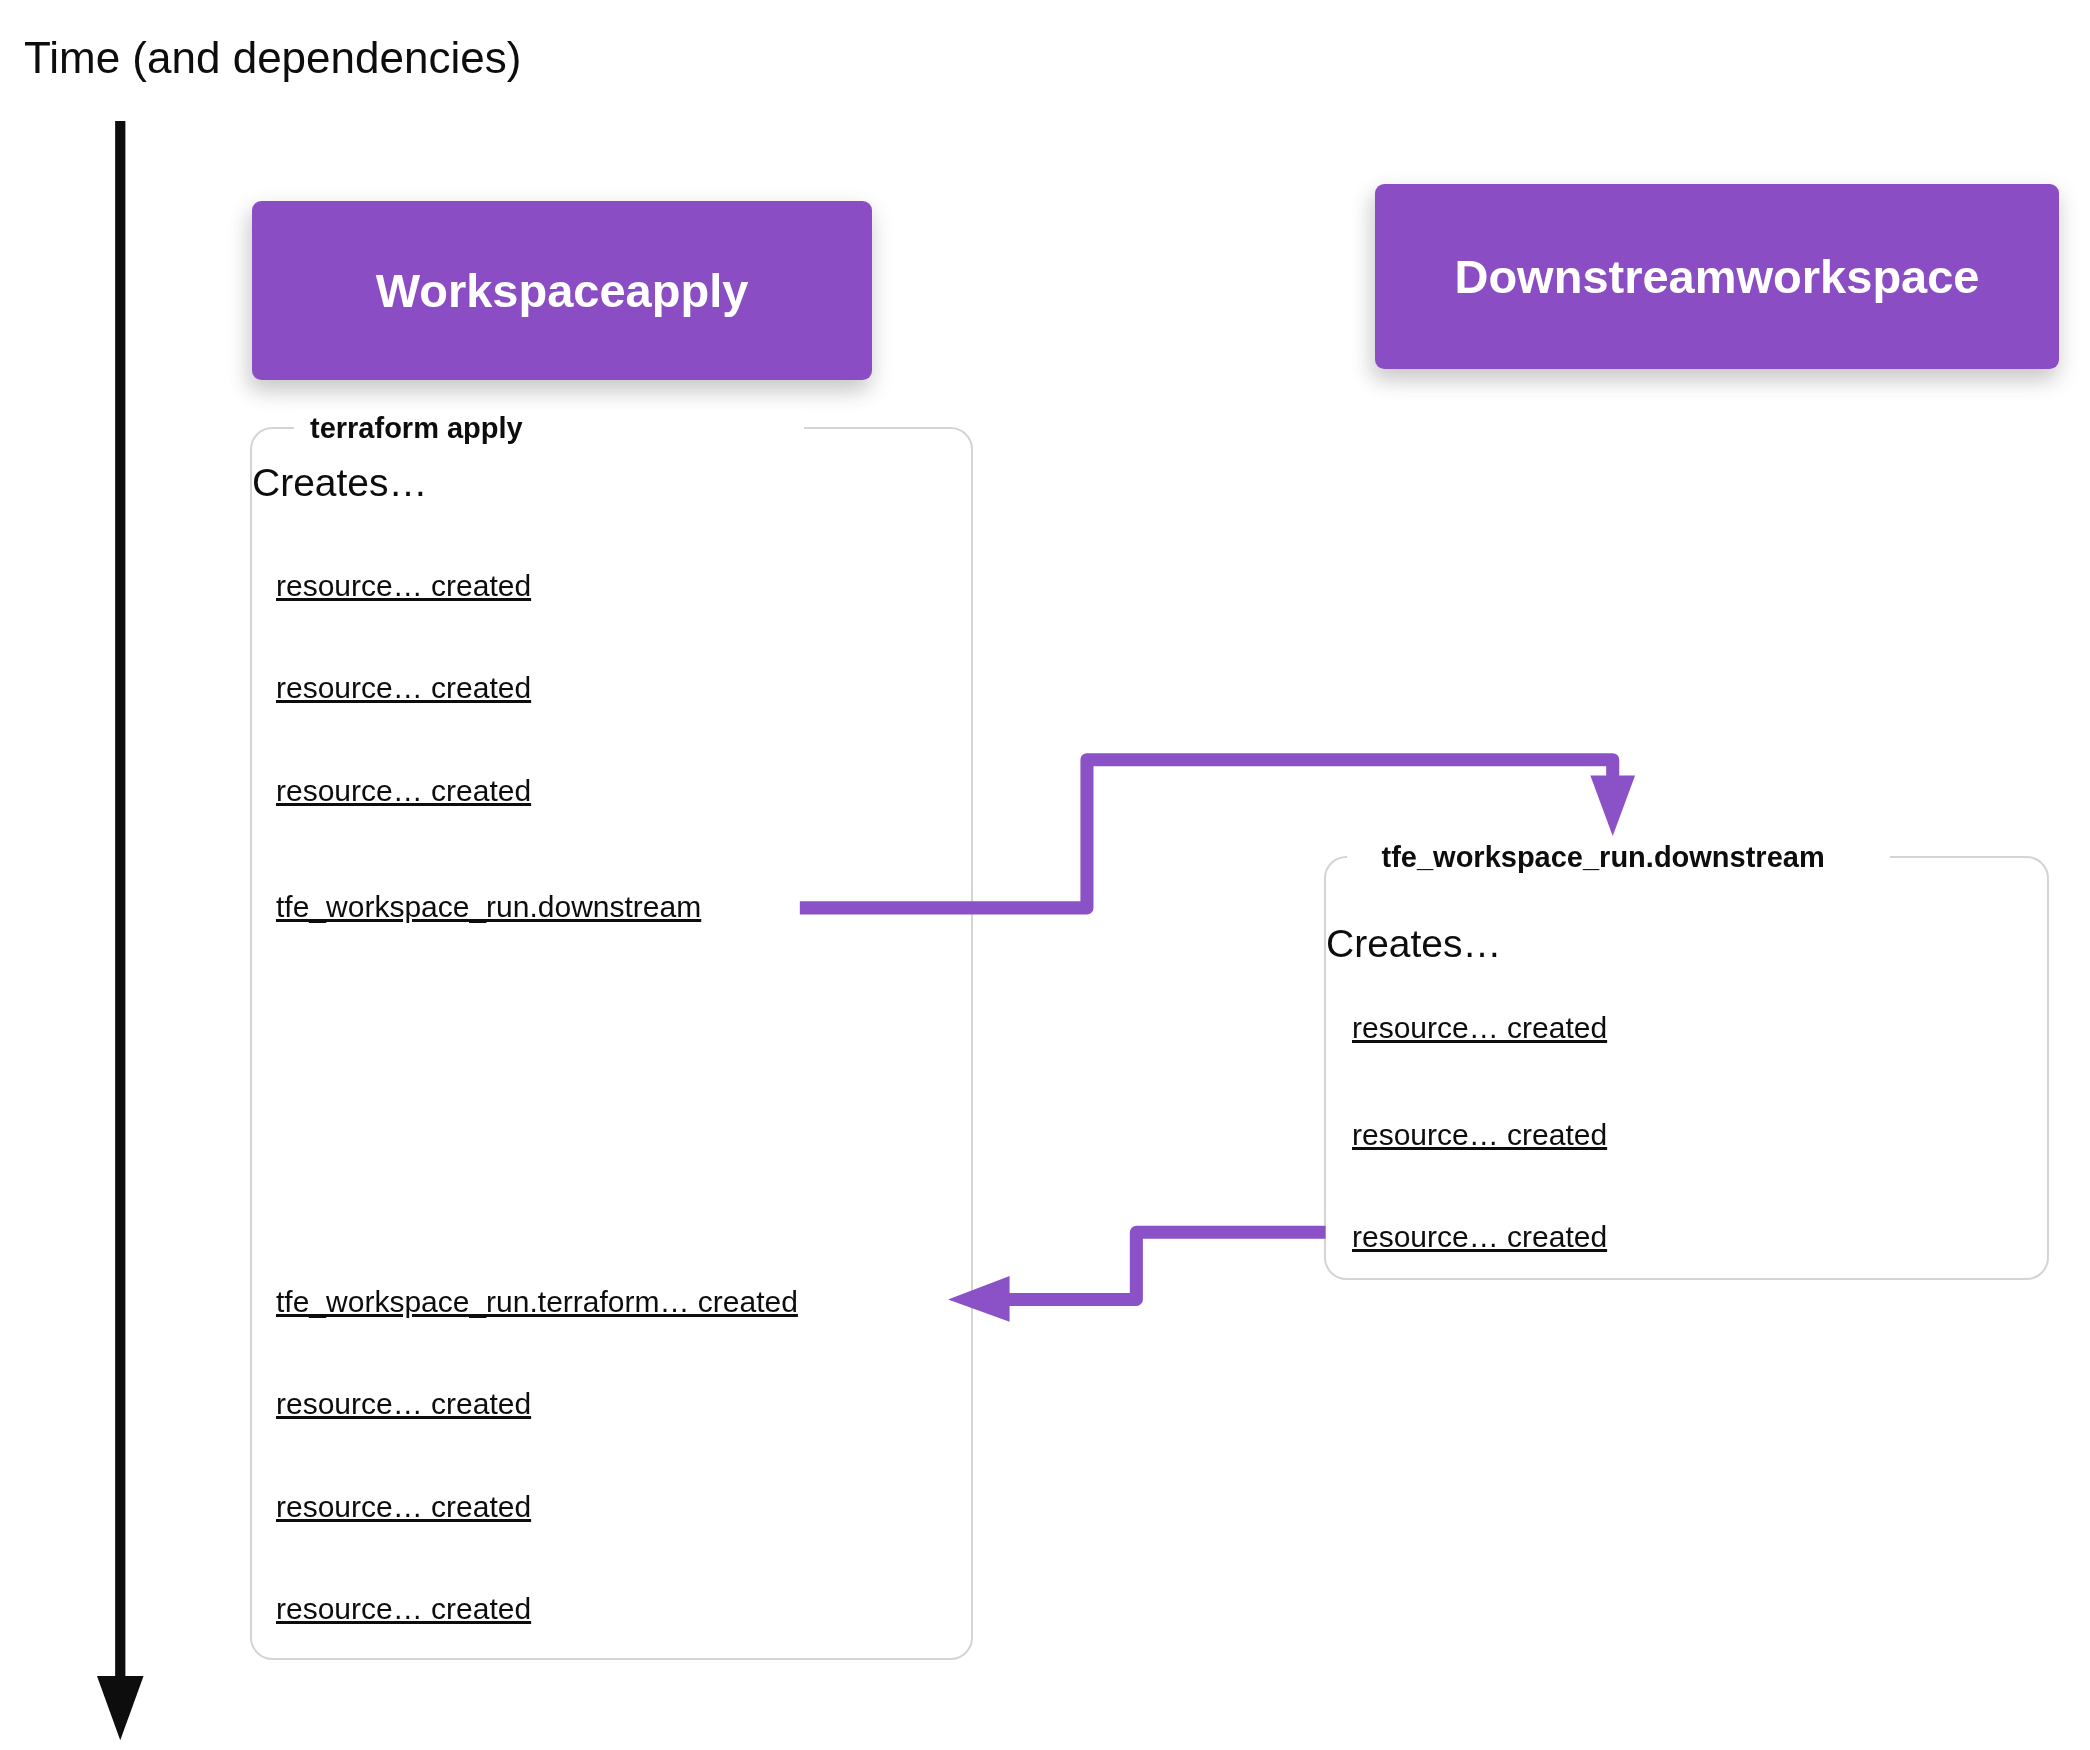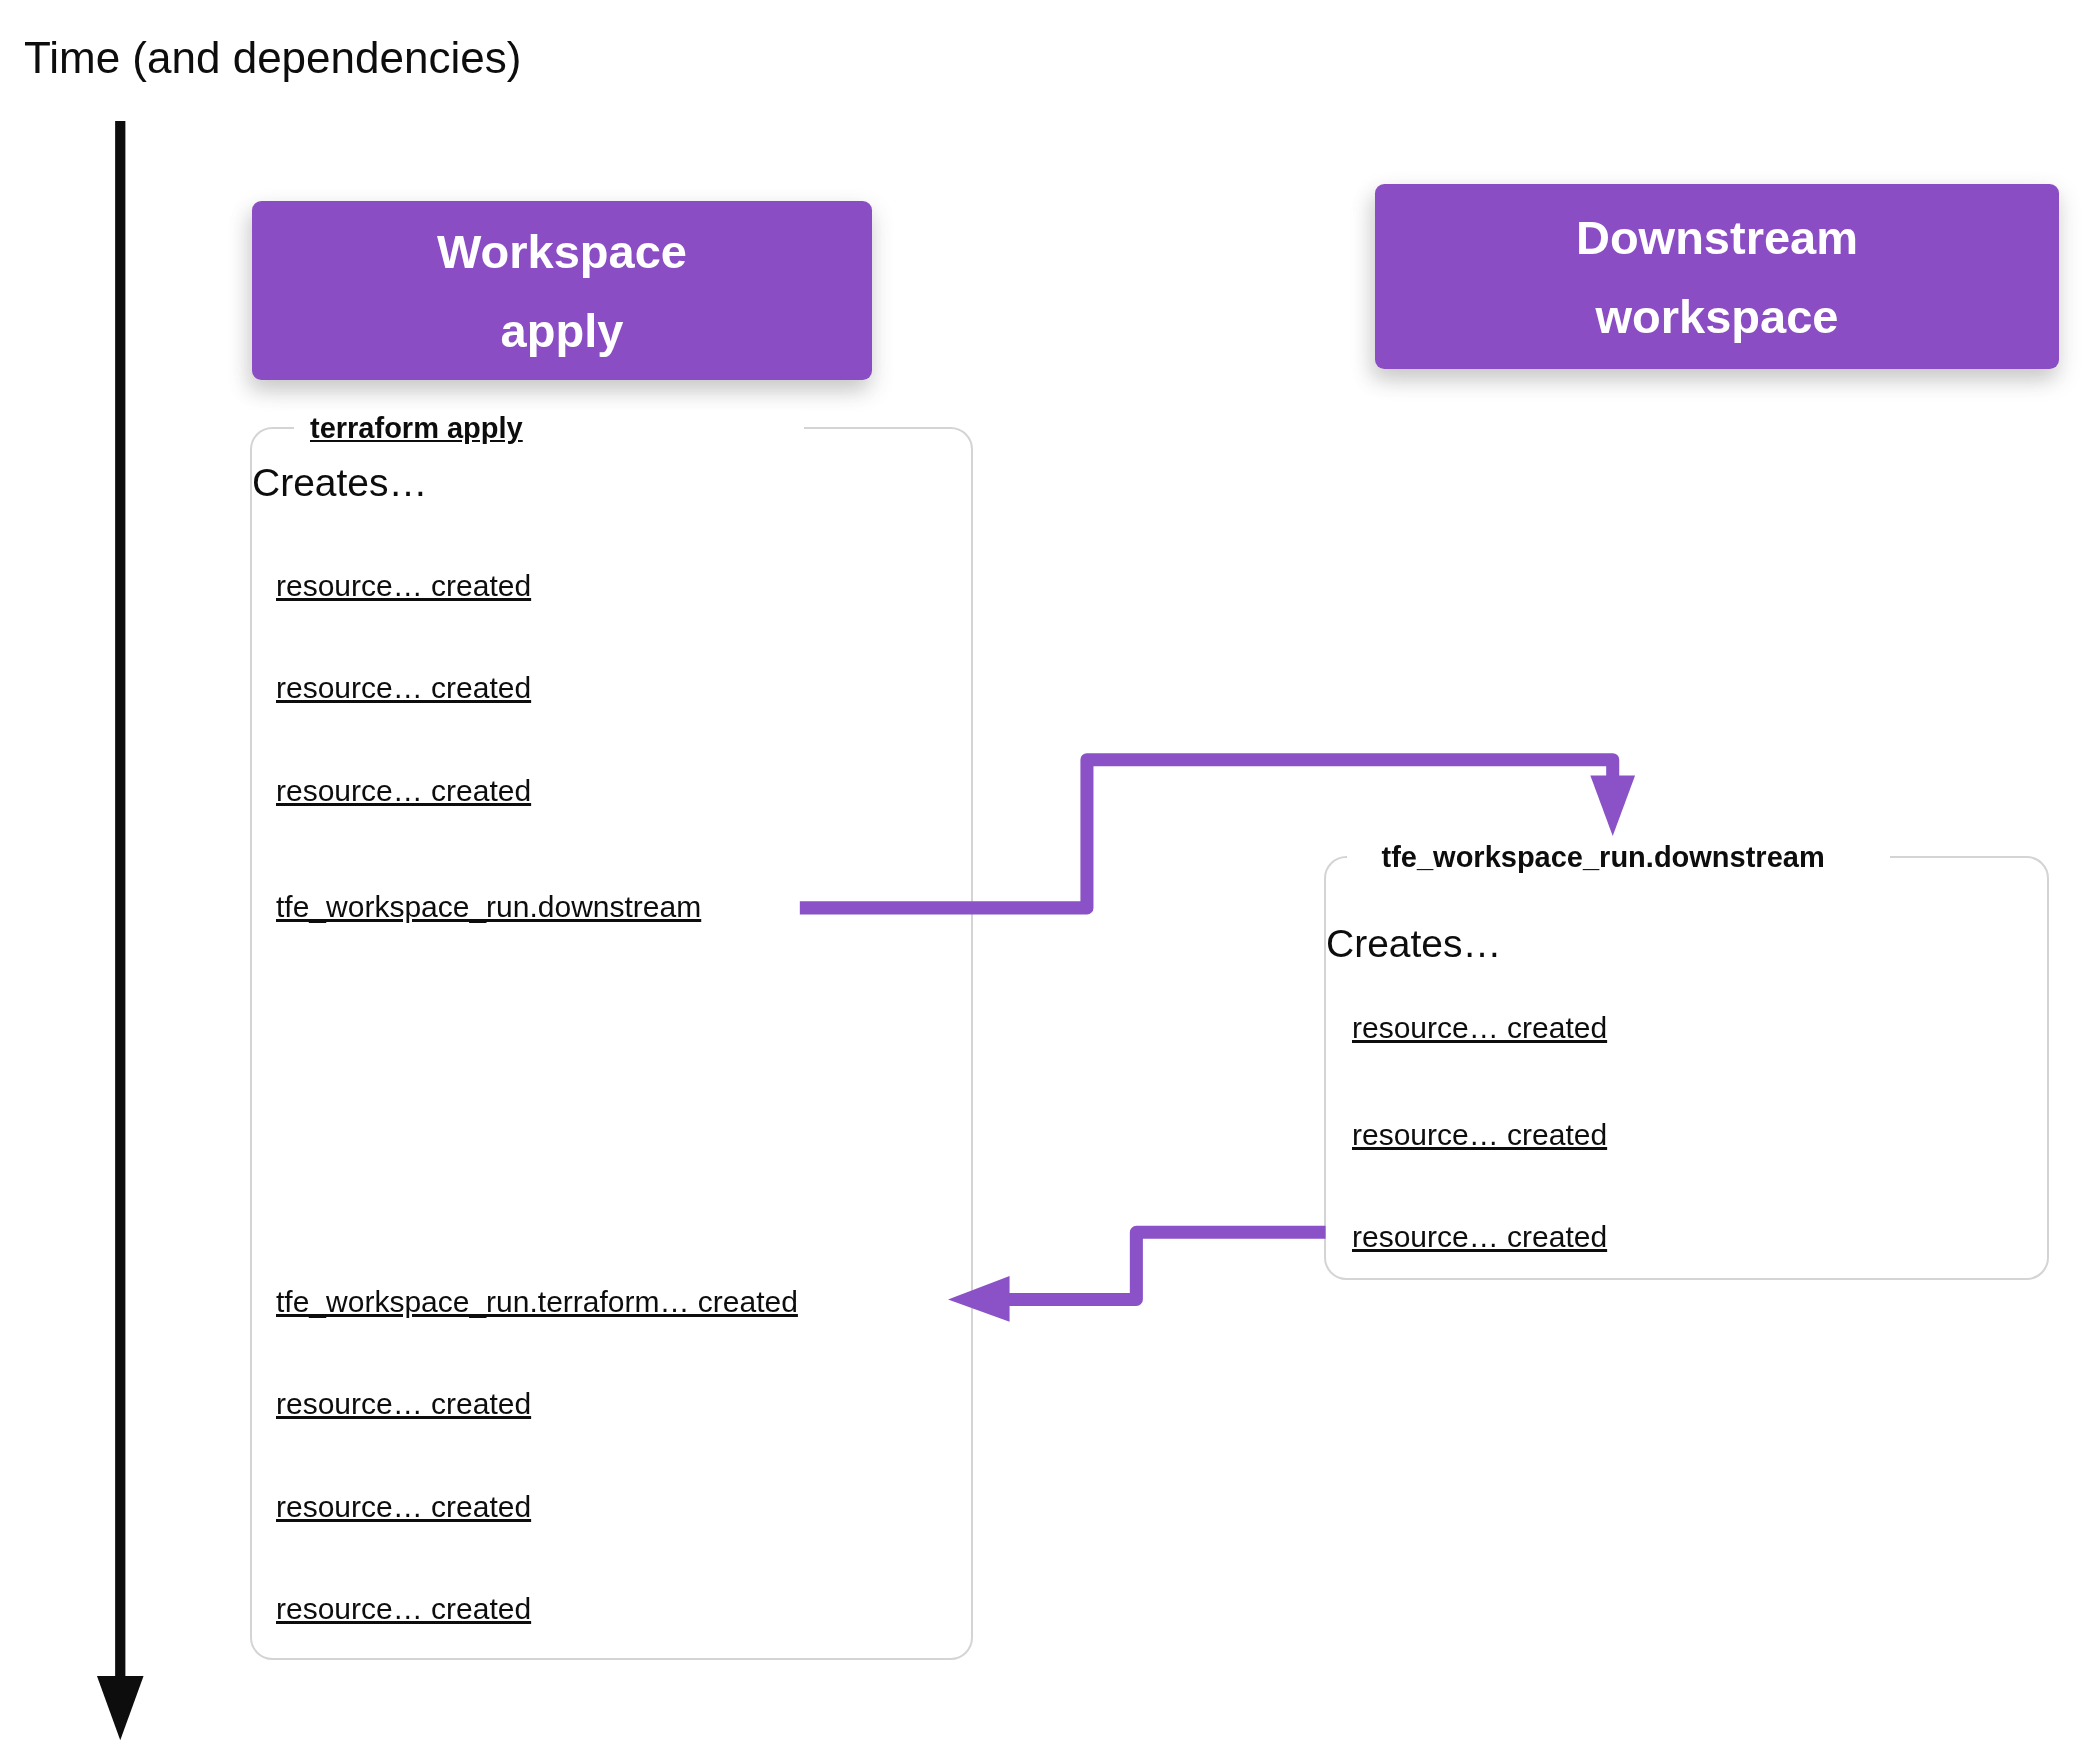--- a/index.html
+++ b/index.html
@@ -2,34 +2,34 @@
 <html style="font-size:15px"><head>
 <meta charset="utf-8">
 <style>
   html,body{margin:0;padding:0;background:#ffffff;}
   body{width:2090px;height:1751px;position:relative;overflow:hidden;
        font-family:"Liberation Sans",sans-serif;color:#0d0d0d;}
   .canvas{position:absolute;inset:0;background:#ffffff;margin-top:24px;}
 
   .time-label{position:absolute;left:24px;top:9.3px;font-size:44px;white-space:nowrap;}
 
-  .header{position:absolute;display:flex;flex-direction:column;justify-content:center;
+  .header{position:absolute;display:flex;flex-direction:row;justify-content:center;
           align-items:center;color:#ffffff;font-weight:bold;font-size:47px;line-height:79px;
           background:#8b4dc3;border-radius:9.3px;text-align:center;
           box-shadow:0 9.3px 22.4px rgba(60,60,60,.22), -7.5px 11.2px 18.6px rgba(120,120,120,.12);}
   .header-left{left:252px;top:177px;width:620px;height:179px;}
   .header-right{left:1375px;top:160px;width:684px;height:185px;}
 
   .panel{position:absolute;border:2.8px solid #d4d4d4;border-radius:22.4px;background:#ffffff;}
   .panel-left{left:250px;top:403px;width:719px;height:1229px;}
   .panel-right{left:1324px;top:832px;width:721px;height:420px;}
 
   .panel-label{position:absolute;top:-18.6px;height:37px;line-height:37px;background:#ffffff;
                font-size:29px;font-weight:bold;white-space:nowrap;}
-  .panel-left  .panel-label{left:42px;width:494px;padding-left:16px;text-decoration:underline;}
+  .panel-left  .panel-label{left:42px;width:494px;padding-left:16px;}
   .panel-right .panel-label{left:20.5px;width:508px;padding-left:35px;}
 
   .panel-title{position:absolute;font-size:39px;text-align:left;transform:translateY(-50%);
                white-space:nowrap;}
   .panel-left  .panel-title{left:0;right:103px;top:54px;}
   .panel-right .panel-title{left:0;right:0;top:86px;}
 
   .row{position:absolute;font-size:30px;transform:translateY(-50%);white-space:nowrap;text-decoration:underline;}
   .panel-left  .row{left:24px;}
   .panel-right .row{left:26px;}

